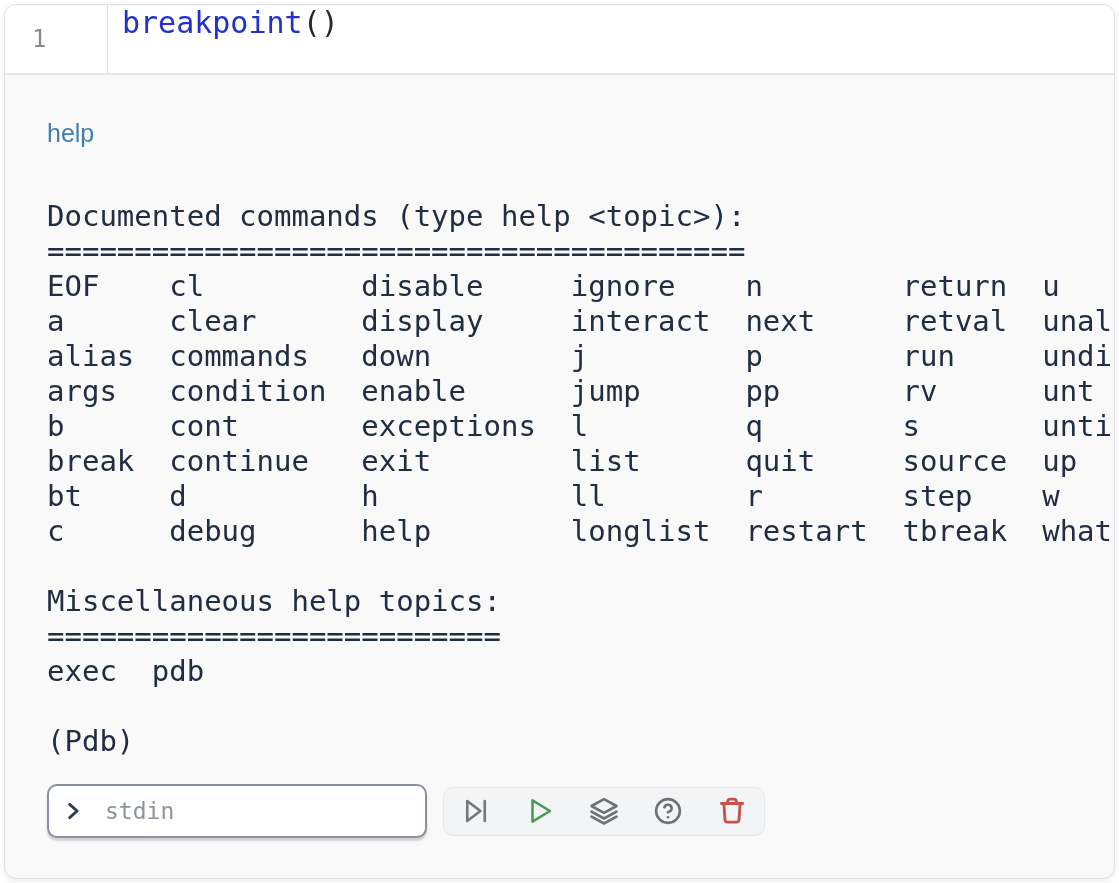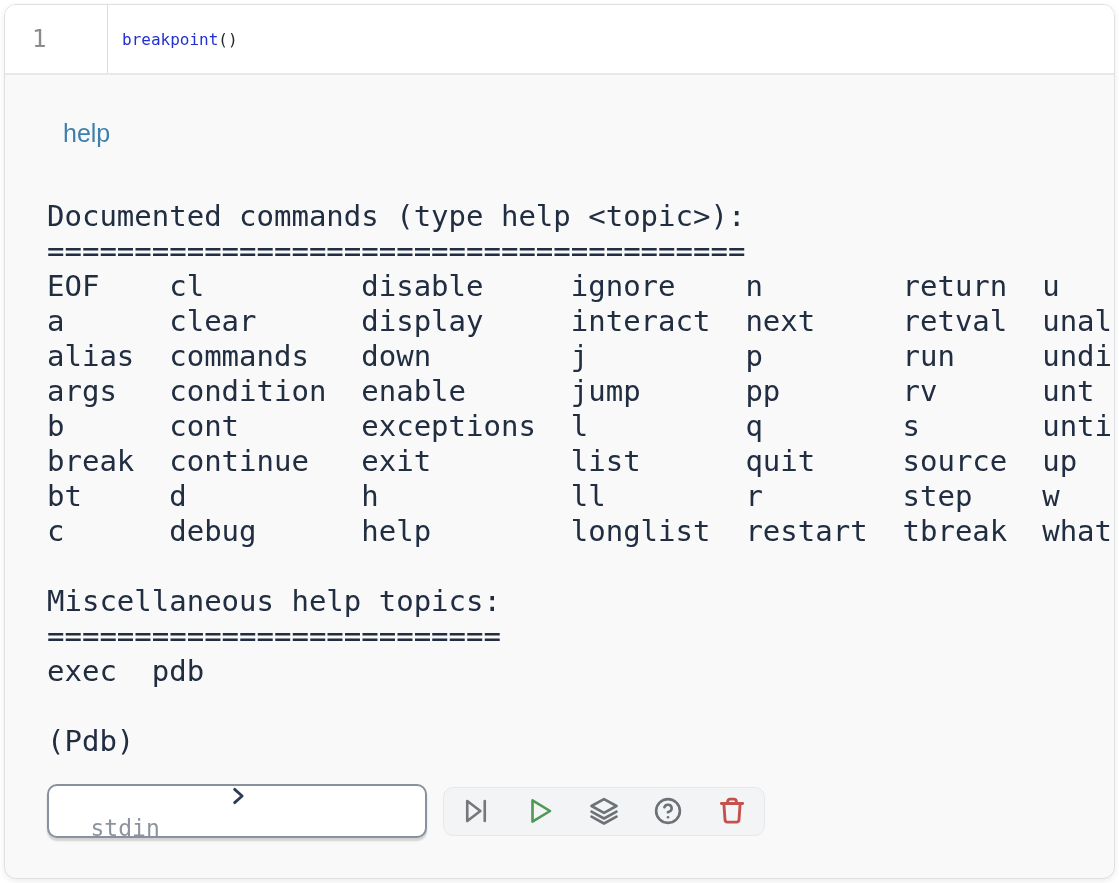--- a/index.html
+++ b/index.html
@@ -31,38 +31,38 @@
     border-right: 1px solid #dcdcdc;
     display: flex;
     align-items: center;
     padding-left: 27px;
     font-family: "DejaVu Sans Mono", monospace;
     font-size: 24px;
     color: #8b8b8b;
   }
   .code-line {
     display: flex;
-    align-items: center;
+    align-items: flex-start;
     padding-left: 14px;
     font-family: "DejaVu Sans Mono", monospace;
-    font-size: 16px;
+    font-size: 30px;
     white-space: pre;
   }
   .tok-builtin { color: #2230d0; }
   .tok-paren   { color: #24292e; }
   
   .output-area {
     padding: 46px 42px 0 42px;
   }
   .echoed-cmd {
     font-family: "Liberation Sans", sans-serif;
     font-size: 25px;
     line-height: 25px;
     color: #3e80ab;
-    margin: 0 0 53px 16px;
+    margin: 0 0 53px 0;
   }
   .term-pre {
     margin: 0 0 25px 0;
     font-family: "DejaVu Sans Mono", monospace;
     font-size: 29px;
     line-height: 35px;
     color: #212d40;
     white-space: pre;
   }
   
@@ -73,22 +73,21 @@
   }
   .stdin-box {
     width: 380px; height: 54px;
     background: #ffffff;
     border: 2px solid #8a919e;
     border-radius: 10px;
     box-shadow: 0 3px 2px rgba(0,0,0,0.16);
     display: flex;
     align-items: center;
     padding: 0 12px 0 14px;
-    gap: 8px;
-    flex-direction: column;
+    gap: 20px;
   }
   .stdin-box .chevron { flex: 0 0 auto; display: flex; align-items: center; }
   .stdin-input {
     flex: 1;
     border: none; outline: none;
     background: transparent;
     font-family: "DejaVu Sans Mono", monospace;
     font-size: 23px;
     color: #212d40;
     min-width: 0;

